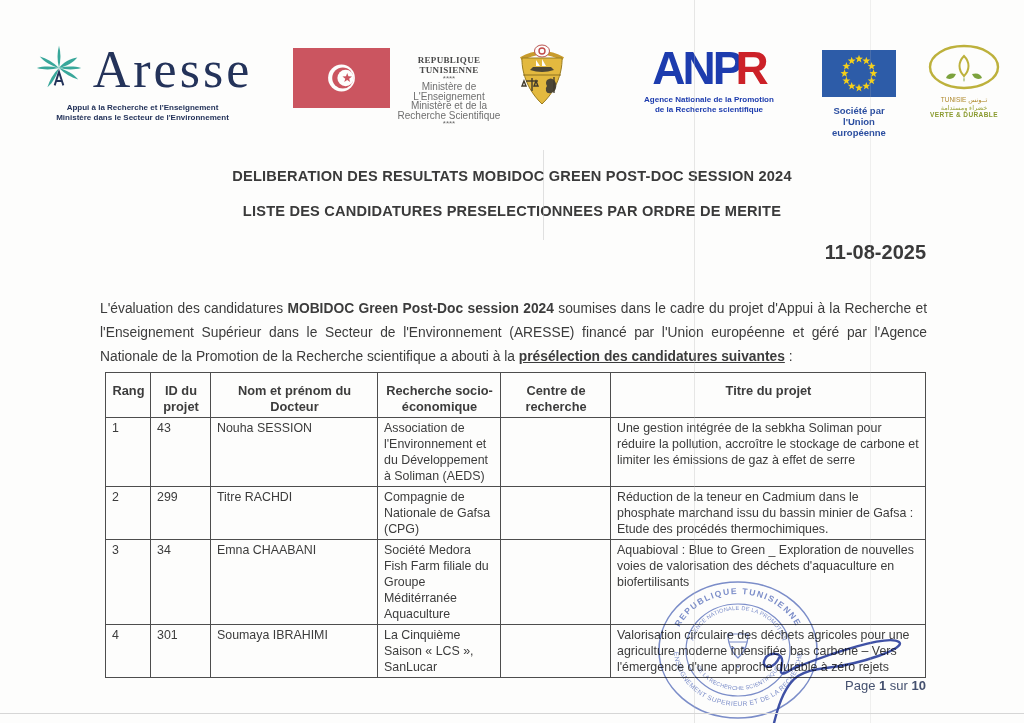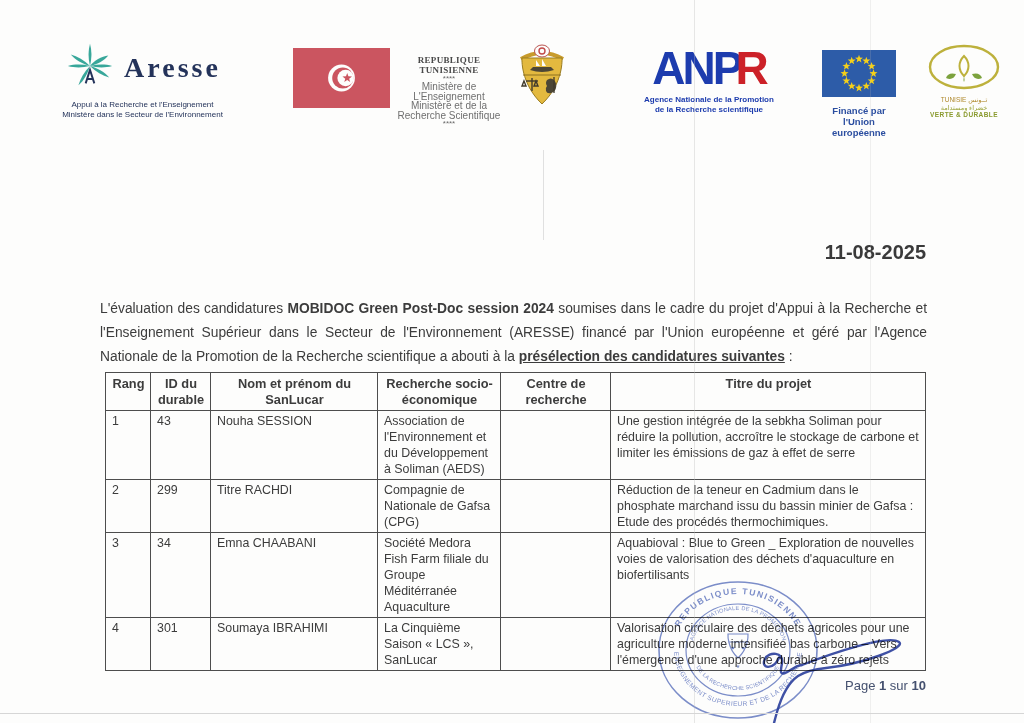--- a/index.html
+++ b/index.html
@@ -5,23 +5,23 @@
   html,body{margin:0;padding:0;background:#e8e8e8;}
   .page{position:relative;width:1024px;height:723px;background:#fdfdfc;overflow:hidden;
         font-family:"Liberation Sans", sans-serif;color:var(--text_dark);}
   .b{font-weight:bold}
   .u{text-decoration:underline}
 
   
   .logo-band{position:absolute;top:0;left:0;width:1024px;height:130px;}
   .aresse{position:absolute;left:30px;top:40px;width:225px;text-align:center;}
   .aresse-row{display:flex;align-items:center;justify-content:center;gap:8px;}
-  .aresse-word{font-family:"Liberation Serif", serif;font-size:28px;letter-spacing:3px;
-               color:var(--navy);font-weight:700;text-align:center;}
-  .aresse-tag{font-size:8px;font-weight:normal;color:var(--navy);line-height:10px;margin-top:4px;}
+  .aresse-word{font-family:"Liberation Serif", serif;font-size:52px;letter-spacing:3px;
+               color:var(--navy);font-weight:400;text-align:center;}
+  .aresse-tag{font-size:8px;font-weight:bold;color:var(--navy);line-height:10px;margin-top:4px;}
 
   .tn-flag{position:absolute;left:293px;top:48px;}
   .ministry{position:absolute;left:390px;top:55px;width:118px;text-align:center;color:#5a5a5a;}
   .ministry .rt{font-family:"Liberation Serif", serif;font-size:9px;font-weight:bold;color:#4a4a4a;letter-spacing:.3px;}
   .ministry .stars{font-size:8px;line-height:7px;color:#6a6a6a;}
   .ministry .ml{font-size:10px;line-height:9.5px;color:#6f6f6f;}
   .coat{position:absolute;left:516px;top:43px;}
 
   .anpr{position:absolute;left:630px;top:46px;width:158px;text-align:center;}
   .anpr-letters{font-size:46px;line-height:44px;font-weight:900;letter-spacing:-3px;
@@ -45,21 +45,21 @@
           font-size:14.6px;font-weight:bold;color:#3a3a3a;letter-spacing:.2px;}
   .date{position:absolute;top:241px;right:98px;font-size:20px;font-weight:bold;color:#3a3a3a;}
   .intro{position:absolute;top:283px;left:100px;width:827px;font-size:13.8px;
          line-height:24.2px;color:#3c3c3c;text-align:justify;}
 
   
   .results-table{position:absolute;top:372px;left:105px;width:820px;border-collapse:collapse;
                  table-layout:fixed;font-size:12.4px;color:#3c3c3c;}
   .results-table th,.results-table td{border:1px solid #4d4d4d;vertical-align:top;
                  padding:2px 5px 2px 6px;line-height:16px;overflow:hidden;}
-  .results-table th{font-weight:bold;text-align:center;font-size:12.8px;padding-top:3px;}
+  .results-table th{font-weight:bold;text-align:center;font-size:12.8px;padding-top:10px;}
   .results-table thead tr{height:33px;}
   .results-table tbody tr:nth-child(1){height:65px;}
   .results-table tbody tr:nth-child(2){height:53px;}
   .results-table tbody tr:nth-child(3){height:78px;}
   .results-table tbody tr:nth-child(4){height:48px;}
 
   
   .footer{position:absolute;top:678px;right:98px;font-size:13px;color:#44506e;}
   .stamp-wrap{position:absolute;left:640px;top:570px;width:280px;height:153px;
               mix-blend-mode:multiply;pointer-events:none;}
@@ -168,56 +168,58 @@
         <use href="#eustar" x="29.7" y="36.1"></use>
           <use href="#eustar" x="24.4" y="30.8"></use>
         <use href="#eustar" x="22.5" y="23.5"></use>
           <use href="#eustar" x="24.4" y="16.2"></use>
         <use href="#eustar" x="29.7" y="10.9"></use>
           <use href="#eustar" x="37" y="9"></use>
         <use href="#eustar" x="44.3" y="10.9"></use>
           <use href="#eustar" x="49.6" y="16.2"></use>
       </svg>
       <div class="eu-text">
-        <div>Financé par</div>
+        <div>Société par</div>
         <div>l'Union européenne</div>
       </div>
     </div>
 
     <div class="tverte">
       <svg width="76" height="48" viewBox="0 0 76 48">
         <ellipse class="tv-ring" cx="38" cy="23" rx="34" ry="21"></ellipse>
         <path class="tv-bud" d="M38 12 C44 18 44 26 38 32 C32 26 32 18 38 12 Z"></path>
         <path class="tv-leaf" d="M30 30 q-8 -2 -10 4 q7 3 10 -4 Z"></path>
         <path class="tv-leaf" d="M46 30 q8 -2 10 4 q-7 3 -10 -4 Z"></path>
         <path class="tv-leaf" d="M38 32 q-1 4 0 6 q1 -2 0 -6 Z"></path>
       </svg>
       <div class="tv-l1">TUNISIE تــونس</div>
       <div class="tv-l2">خضراء ومستدامة</div>
       <div class="tv-l3">VERTE &amp; DURABLE</div>
     </div>
   </div>
 
+  <div class="title1">DELIBERATION DES RESULTATS MOBIDOC GREEN POST-DOC SESSION 2024</div>
+  <div class="title2">LISTE DES CANDIDATURES PRESELECTIONNEES PAR ORDRE DE MERITE</div>
   <div class="date">11-08-2025</div>
   <p class="intro"><span>L'évaluation des candidatures </span><span class="b">MOBIDOC Green Post-Doc session 2024</span><span> soumises dans le cadre du projet d'Appui à la Recherche et l'Enseignement Supérieur dans le Secteur de l'Environnement (ARESSE) financé par l'Union européenne et géré par l'Agence Nationale de la Promotion de la Recherche scientifique a abouti à la </span><span class="b u">présélection des candidatures suivantes</span><span> :</span></p>
 
   <table class="results-table">
     <colgroup>
       <col style="width:45px">
         <col style="width:60px">
         <col style="width:167px">
       <col style="width:123px">
         <col style="width:110px">
         <col style="width:315px">
     </colgroup>
     <thead>
       <tr>
           <th>Rang</th>
-          <th>ID du durable</th>
-          <th>Nom et prénom du SanLucar</th>
+          <th>ID du projet</th>
+          <th>Nom et prénom du Docteur</th>
           <th>Recherche socio-économique</th>
           <th>Centre de recherche</th>
           <th>Titre du projet</th>
         </tr>
     </thead>
     <tbody>
         <tr>
           <td>1</td>
           <td>43</td>
           <td>Nouha SESSION</td>

